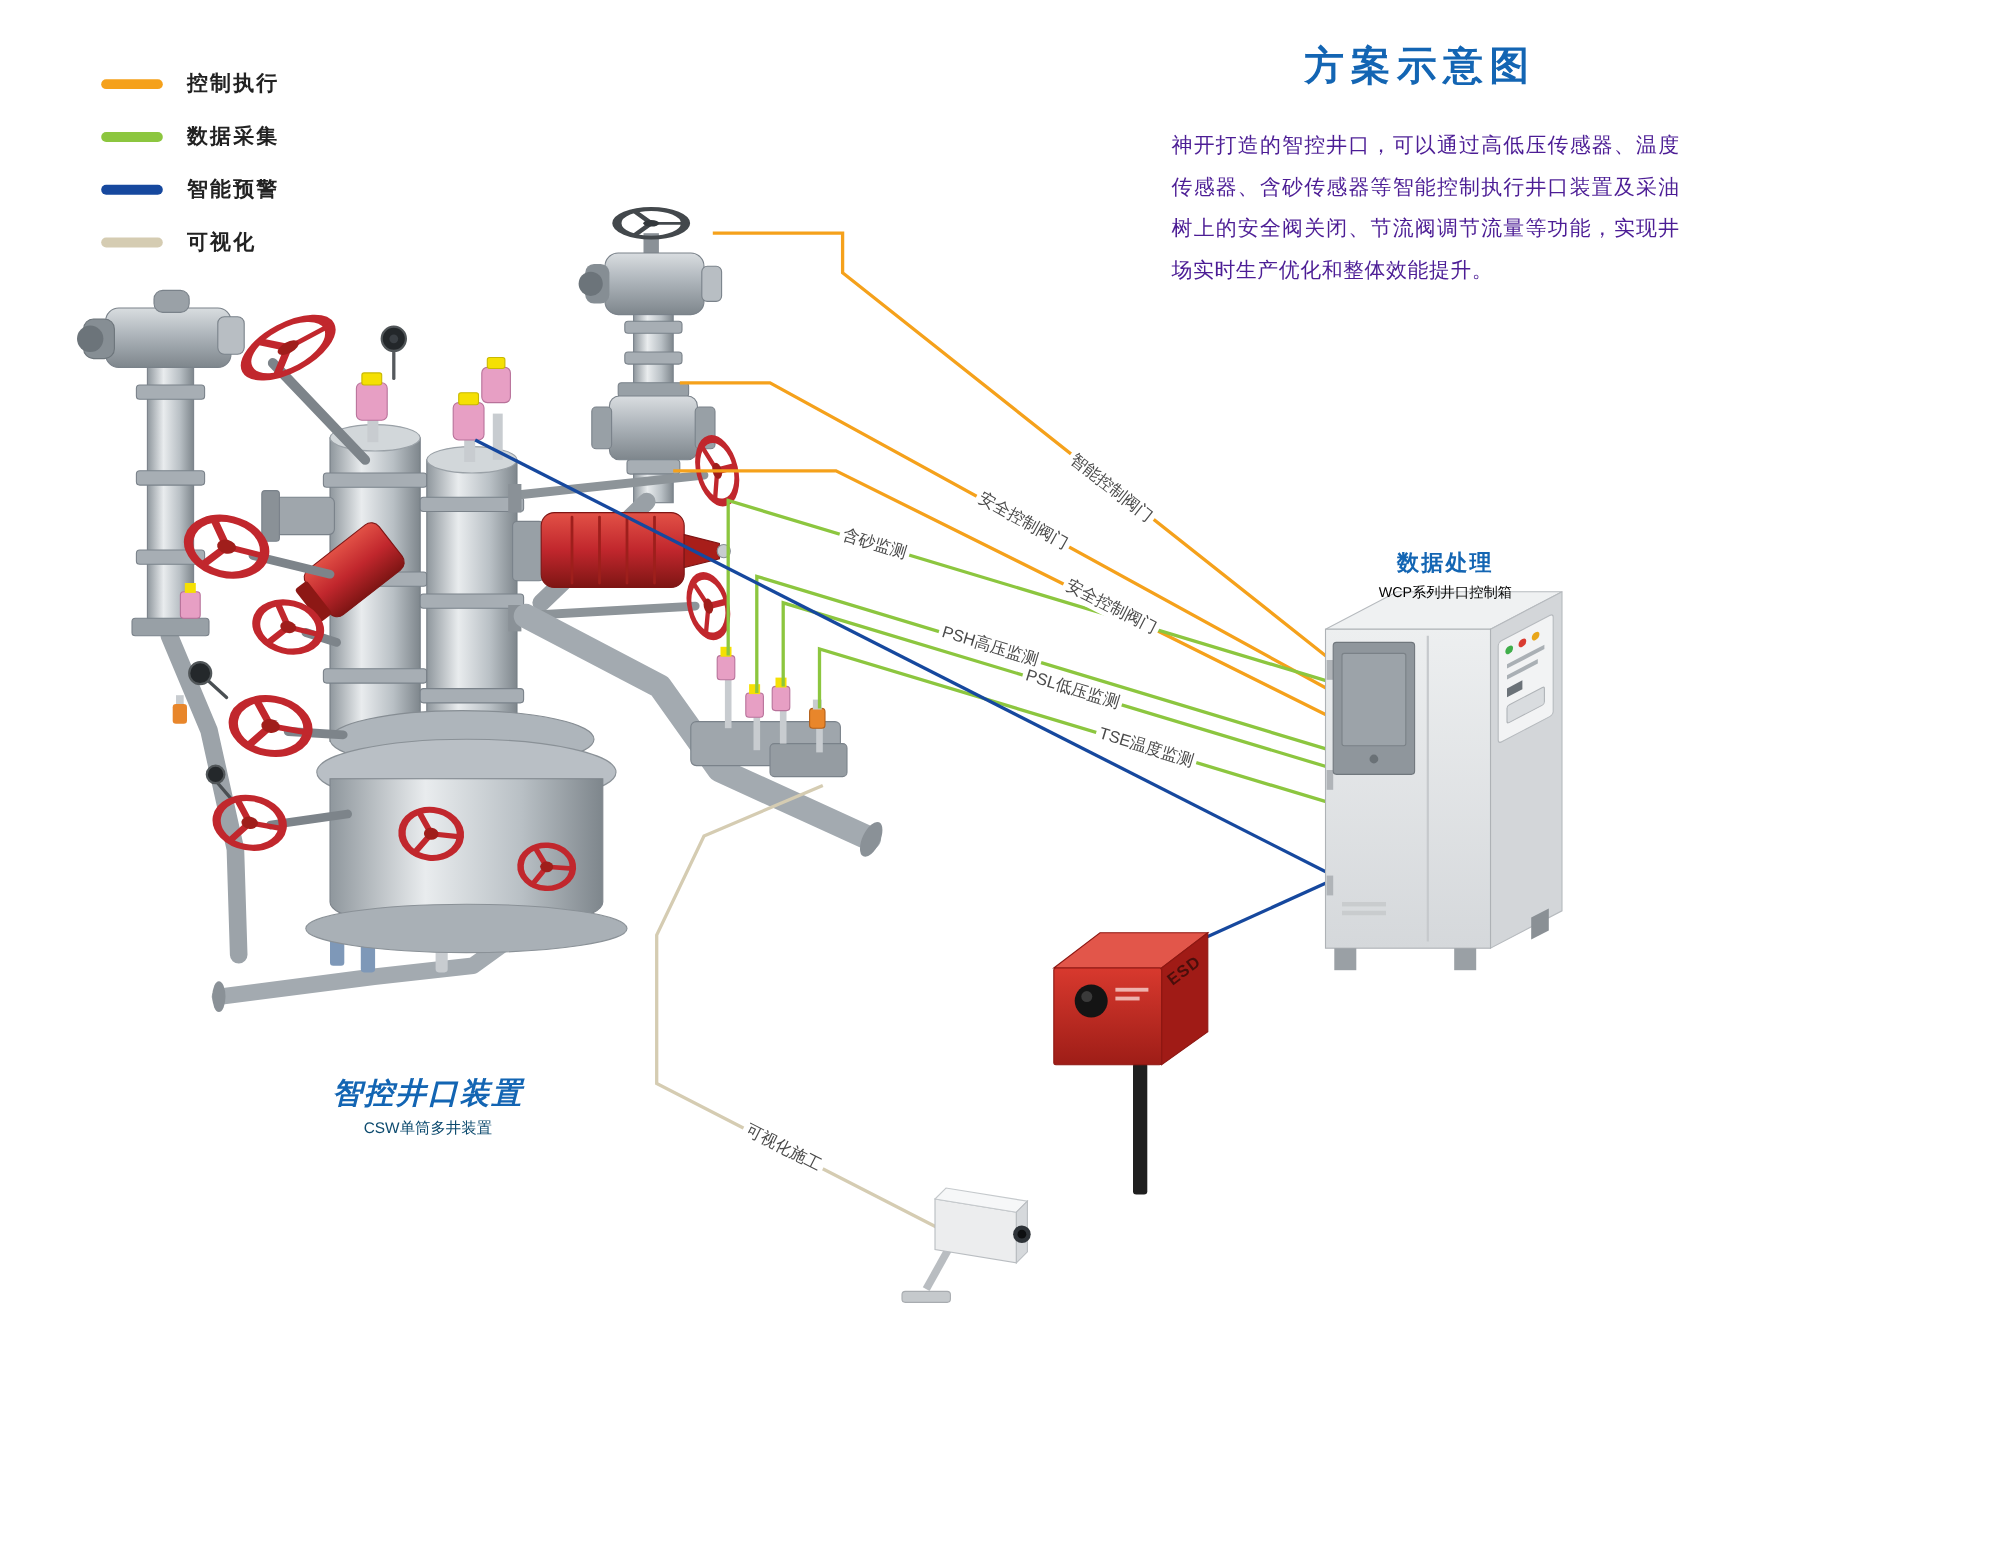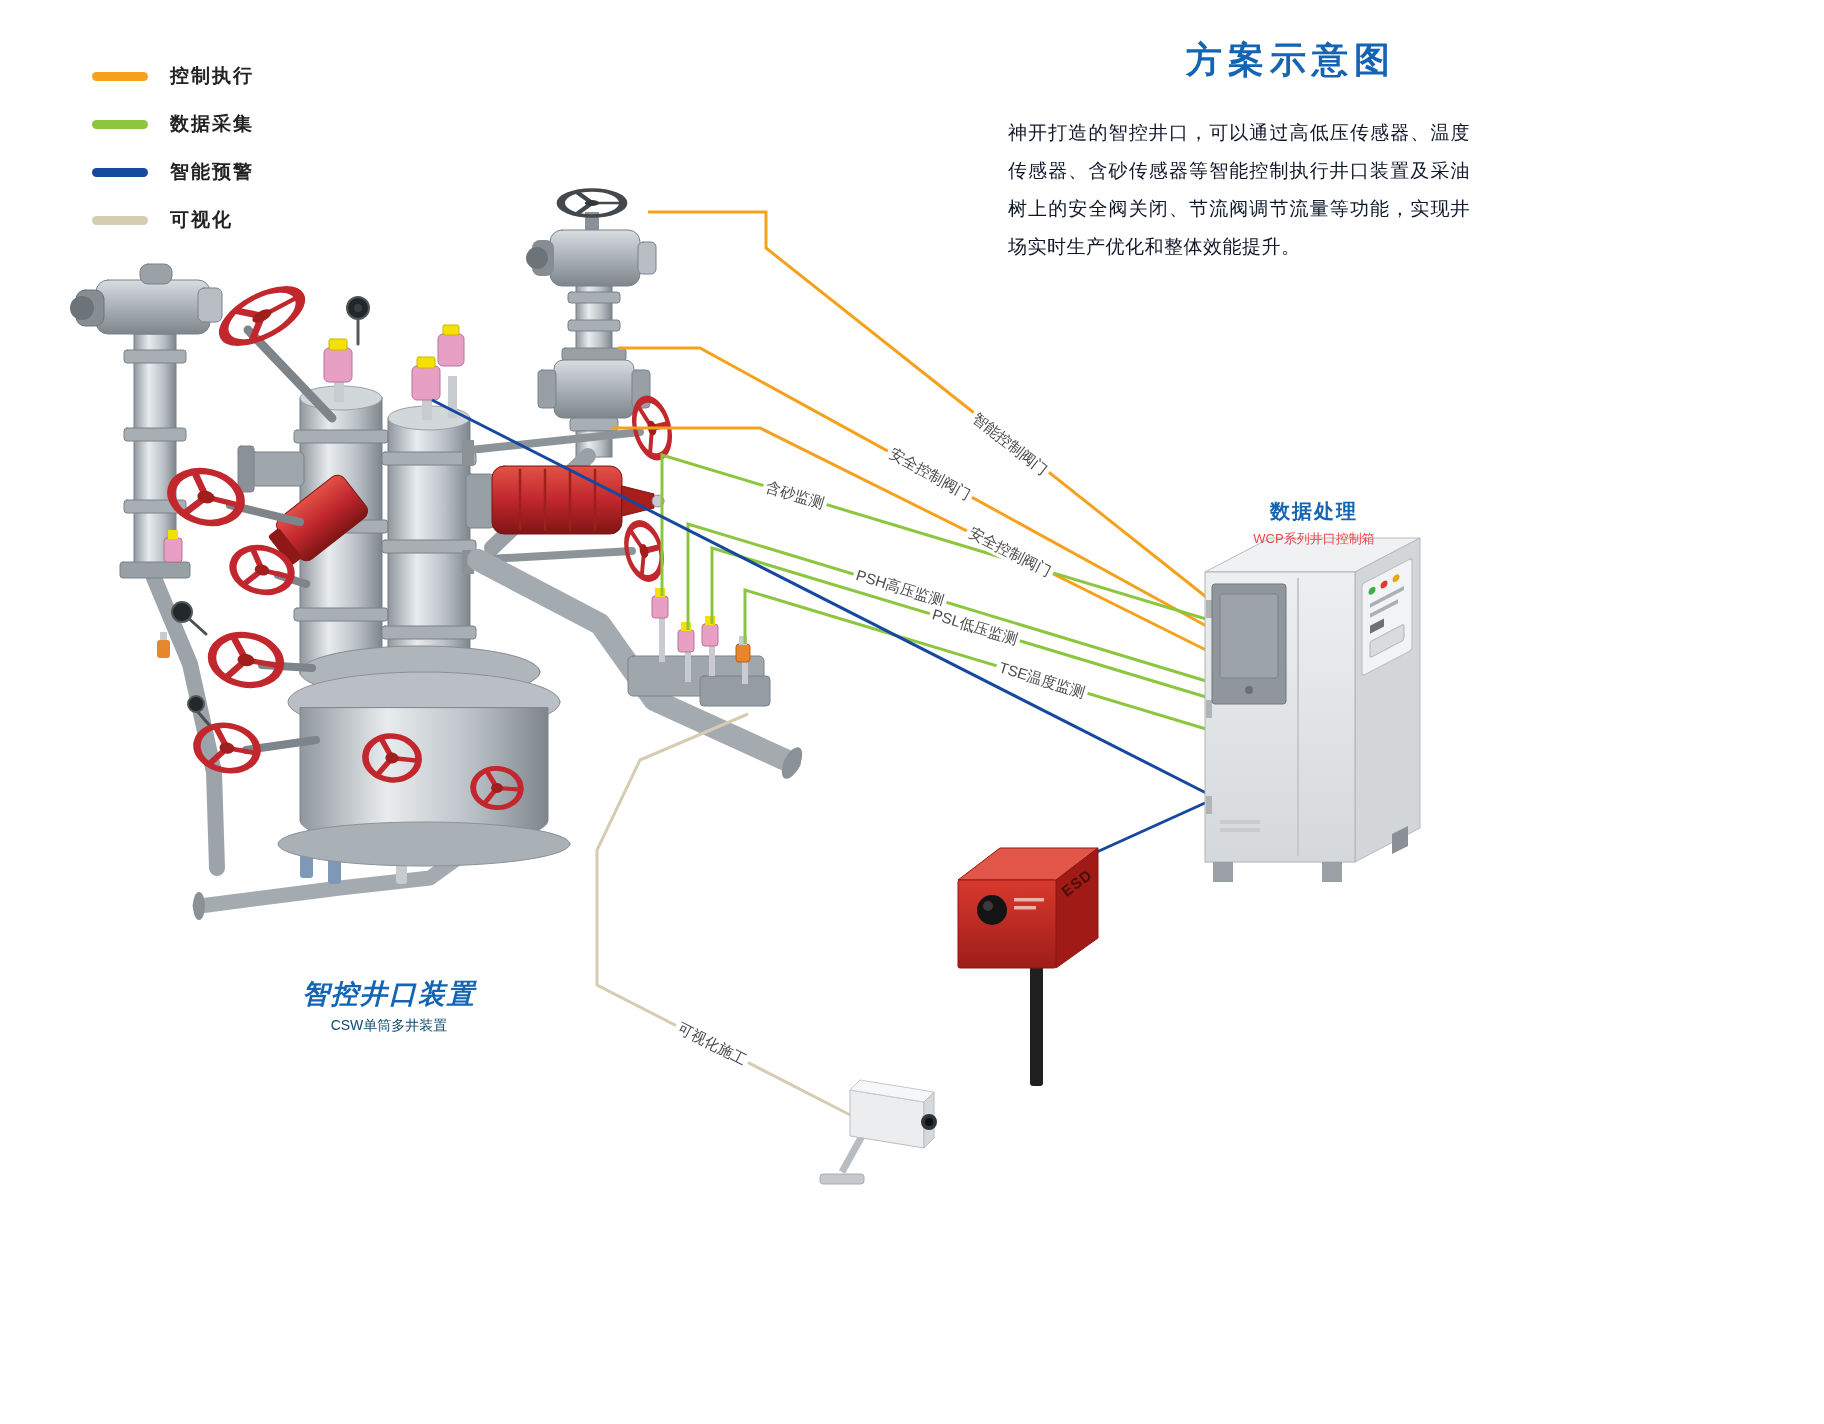--- a/index.html
+++ b/index.html
@@ -7,31 +7,31 @@
   body { background:#ffffff; font-family:"Liberation Sans","DejaVu Sans",sans-serif; position:relative; overflow:hidden; }
   .page { position:absolute; inset:0; }
   .art { position:absolute; left:0; top:0; }
 
   .legend { position:absolute; left:92px; top:52px;font-family:Liberation Serif, serif; }
   .legend-row { display:flex; align-items:center; height:48px; }
   .swatch { width:56px; height:9px; border-radius:5px; margin-right:22px; flex:0 0 auto; }
   .legend-label { font-size:19px; font-weight:700; color:#222; letter-spacing:2px; white-space:nowrap; }
 
   .title { position:absolute; left:1186px; top:36px; font-size:36px; font-weight:800; letter-spacing:6px; color:#1365B3; white-space:nowrap;text-align:right; }
-  .desc { position:absolute; left:1008px; top:114px; width:462px; font-size:19px; line-height:38px; color:#0f172a; text-align:justify; letter-spacing:0.5px; }
+  .desc { position:absolute; left:1065px; top:114px; width:462px; font-size:19px; line-height:38px; color:#4c1d95; text-align:justify; letter-spacing:0.5px; }
 
   .chip { position:absolute; background:#ffffff; color:#4a4a4a; font-size:15px; line-height:20px; padding:0 3px; white-space:nowrap; }
 
   .equip-label { position:absolute; left:294px; top:976px; width:190px; text-align:center; }
   .equip-title { font-size:27px; font-weight:800; color:#1365B3; letter-spacing:2px; white-space:nowrap; }
   .equip-sub { margin-top:5px; font-size:14px; color:#0c4a6e; white-space:nowrap; }
 
   .cab-label { position:absolute; left:1224px; top:498px; width:180px; text-align:center; }
   .cab-title { font-size:20px; font-weight:800; color:#1365B3; letter-spacing:2px; white-space:nowrap; }
-  .cab-sub { margin-top:5px; font-size:13px; color:#ef4444; white-space:nowrap; }
+  .cab-sub { margin-top:5px; font-size:13px; color:#000000; white-space:nowrap; }
 
   .esd-text { position:absolute; left:1058px; top:886px; transform:rotate(-37deg); transform-origin:left top;
               font-size:15px; font-weight:800; color:#4a0e0b; letter-spacing:1px; }
 </style>
 </head>
 <body>
 
 <div class="page">
 
 <svg class="art" width="1824" height="1424" viewBox="0 0 1824 1424">

